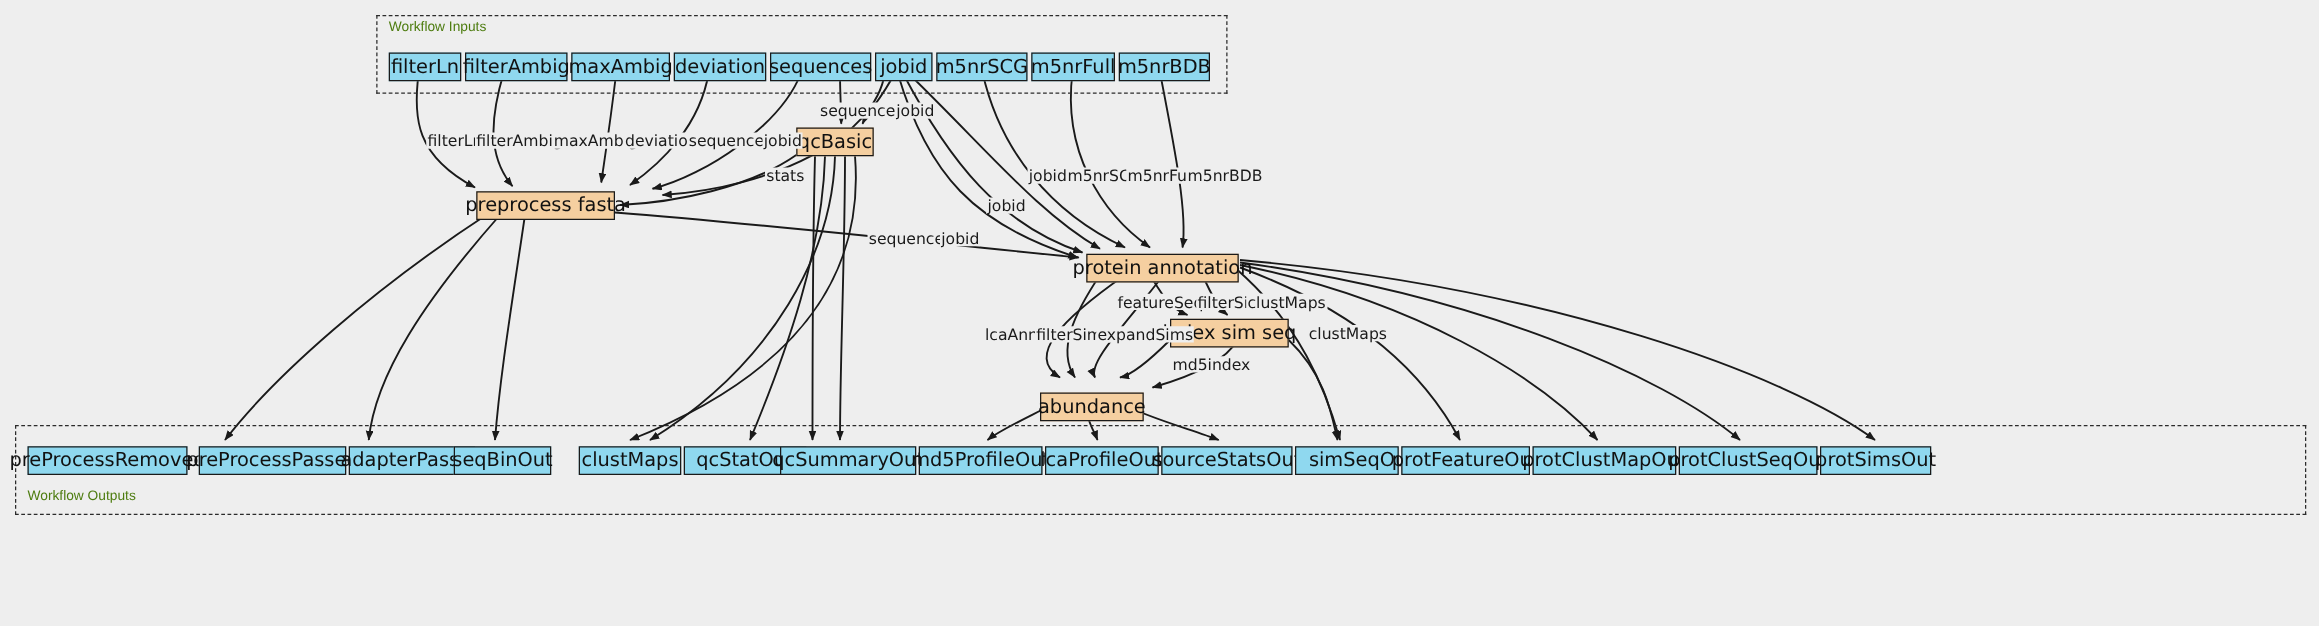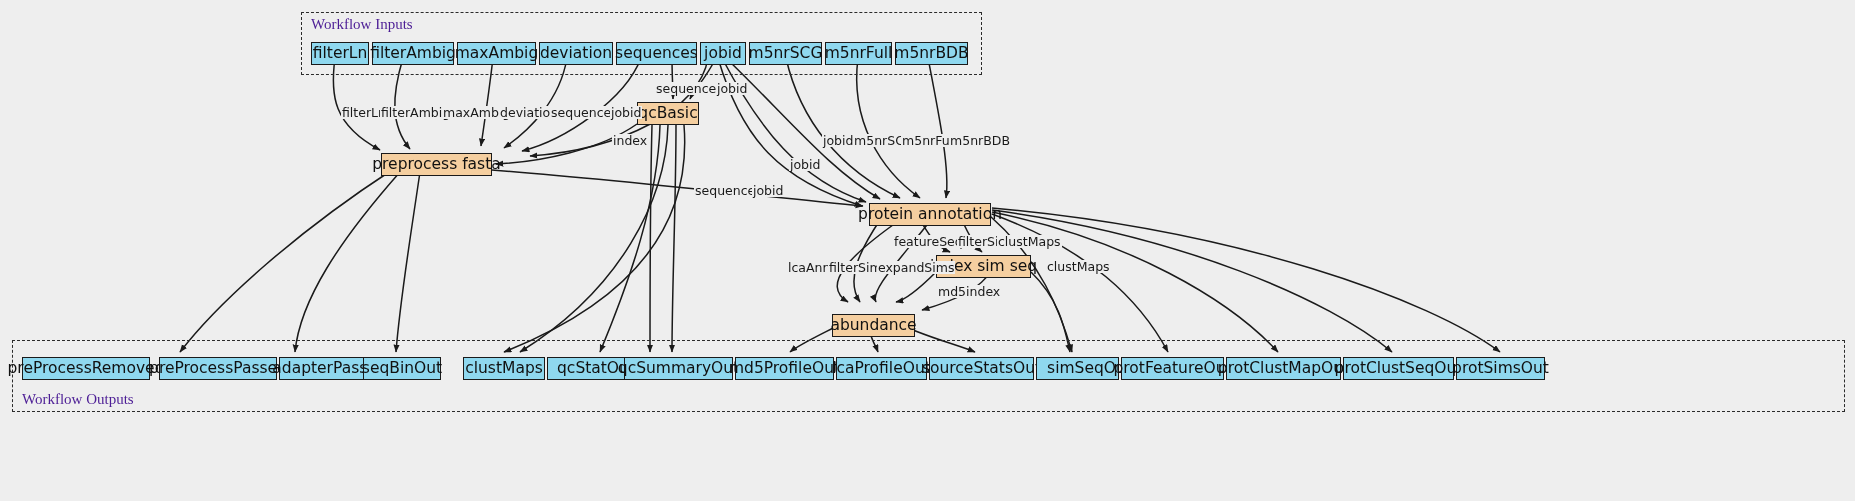--- a/index.html
+++ b/index.html
@@ -5,21 +5,21 @@
   html,body{margin:0;padding:0;background:#eeeeee;}
   body{width:1855px;height:501px;font-family:"DejaVu Sans",sans-serif;overflow:hidden;}
   #stage{position:relative;width:1855px;height:501px;}
   svg#wires{position:absolute;left:0;top:0;width:1855px;height:501px;}
   .node{position:absolute;box-sizing:border-box;border:1.6px solid #1a1a1a;
         display:flex;align-items:center;justify-content:center;
         font-size:15.5px;color:#111;white-space:nowrap;line-height:1;}
   .io{background:#8fd8ef;}
   .proc{background:#f5cfa0;}
   .group{position:absolute;box-sizing:border-box;border:1.7px dashed #2b2b2b;background:transparent;}
-  .grouplabel{position:absolute;font-family:Liberation Serif, serif;font-size:15px;color:#4c1d95;white-space:nowrap;}
+  .grouplabel{position:absolute;font-family:Liberation Sans, sans-serif;font-size:11px;color:#4d7c0f;white-space:nowrap;}
   .elabel{position:absolute;font-size:12.5px;color:#1a1a1a;background:#eeeeee;
           padding:0 1px;white-space:nowrap;line-height:1.05;}
 </style>
 </head>
 <body>
 
 <div id="stage">
 
   <svg id="wires" viewBox="0 0 1855 501">
     <defs>
@@ -124,21 +124,21 @@
     </div>
   <div id="labels">
       <div class="elabel" style="left: 341px; top: 106px;">filterLn</div>
       <div class="elabel" style="left: 380px; top: 106px;">filterAmbig</div>
       <div class="elabel" style="left: 442px; top: 106px;">maxAmbig</div>
       <div class="elabel" style="left: 499px; top: 106px;">deviation</div>
       <div class="elabel" style="left: 550px; top: 106px;">sequences</div>
       <div class="elabel" style="left: 610px; top: 106px;">jobid</div>
       <div class="elabel" style="left: 655px; top: 82px;">sequences</div>
       <div class="elabel" style="left: 716px; top: 82px;">jobid</div>
-      <div class="elabel" style="left: 612px; top: 134px;">index</div>
+      <div class="elabel" style="left: 612px; top: 134px;">stats</div>
       <div class="elabel" style="left: 694px; top: 184px;">sequences</div>
       <div class="elabel" style="left: 752px; top: 184px;">jobid</div>
       <div class="elabel" style="left: 789px; top: 158px;">jobid</div>
       <div class="elabel" style="left: 822px; top: 134px;">jobid</div>
       <div class="elabel" style="left: 853px; top: 134px;">m5nrSCG</div>
       <div class="elabel" style="left: 901px; top: 134px;">m5nrFull</div>
       <div class="elabel" style="left: 949px; top: 134px;">m5nrBDB</div>
       <div class="elabel" style="left: 893px; top: 235px;">featureSeqs</div>
       <div class="elabel" style="left: 957px; top: 235px;">filterSims</div>
       <div class="elabel" style="left: 997px; top: 235px;">clustMaps</div>

